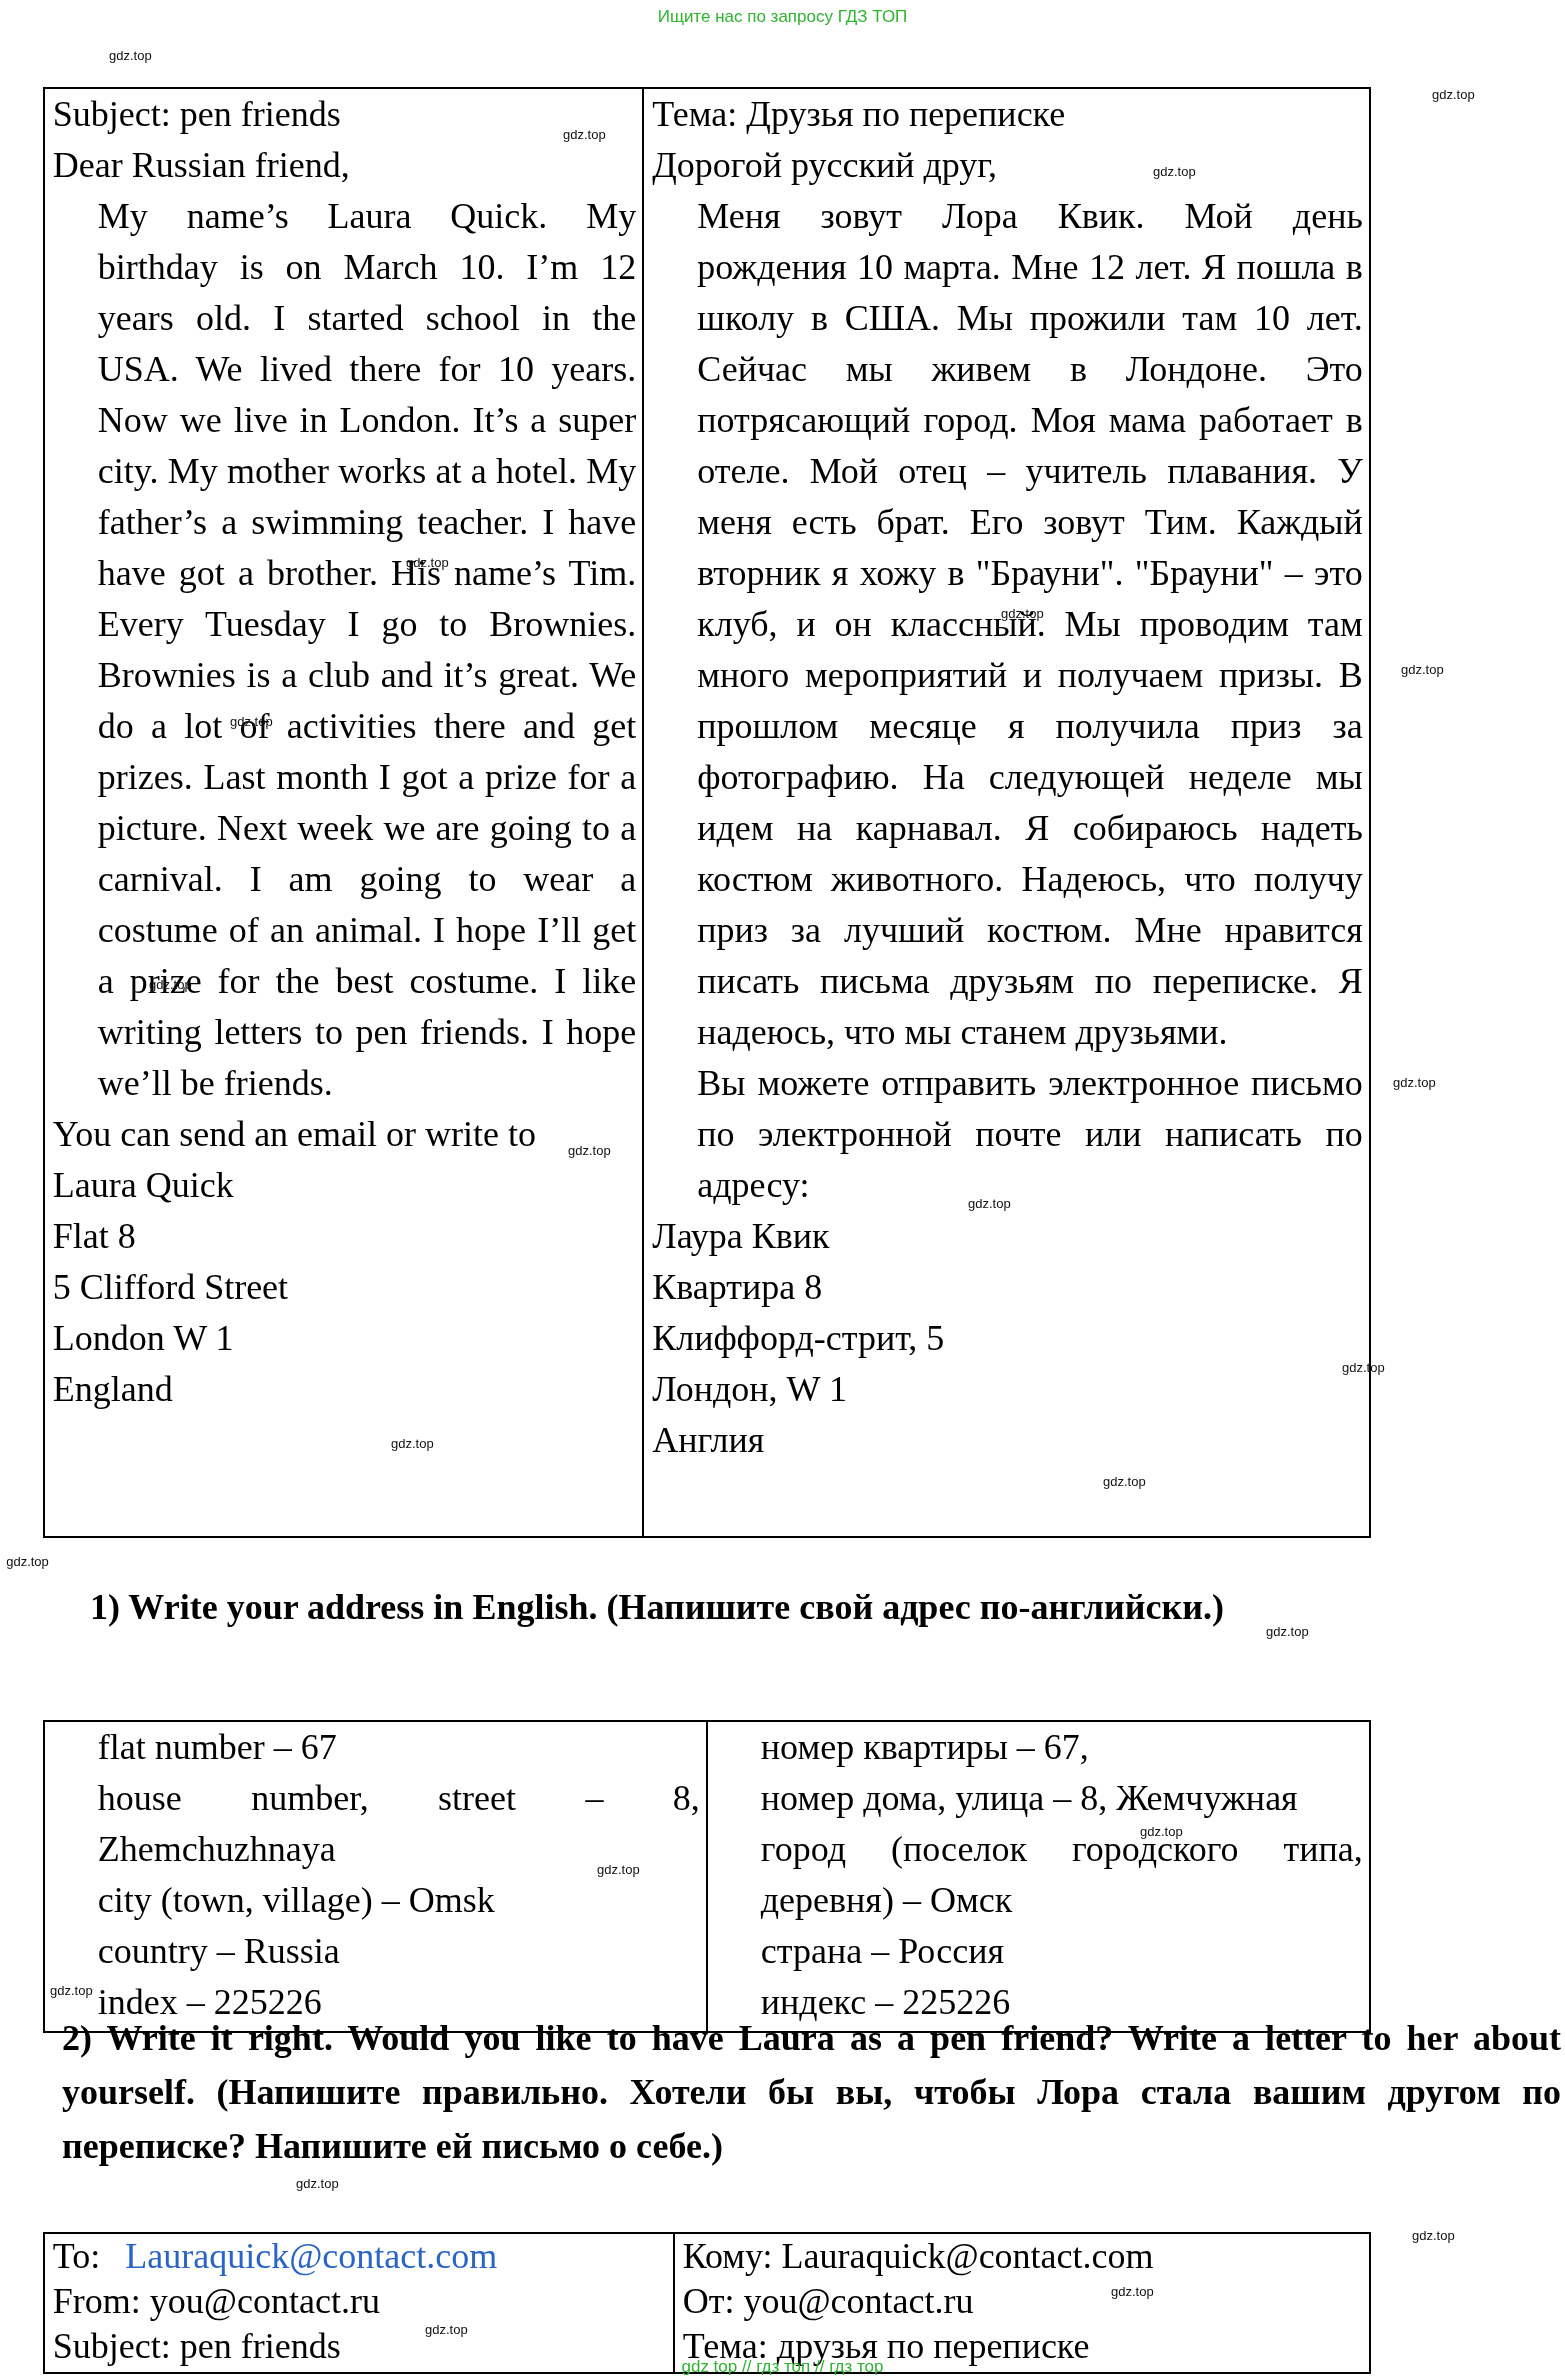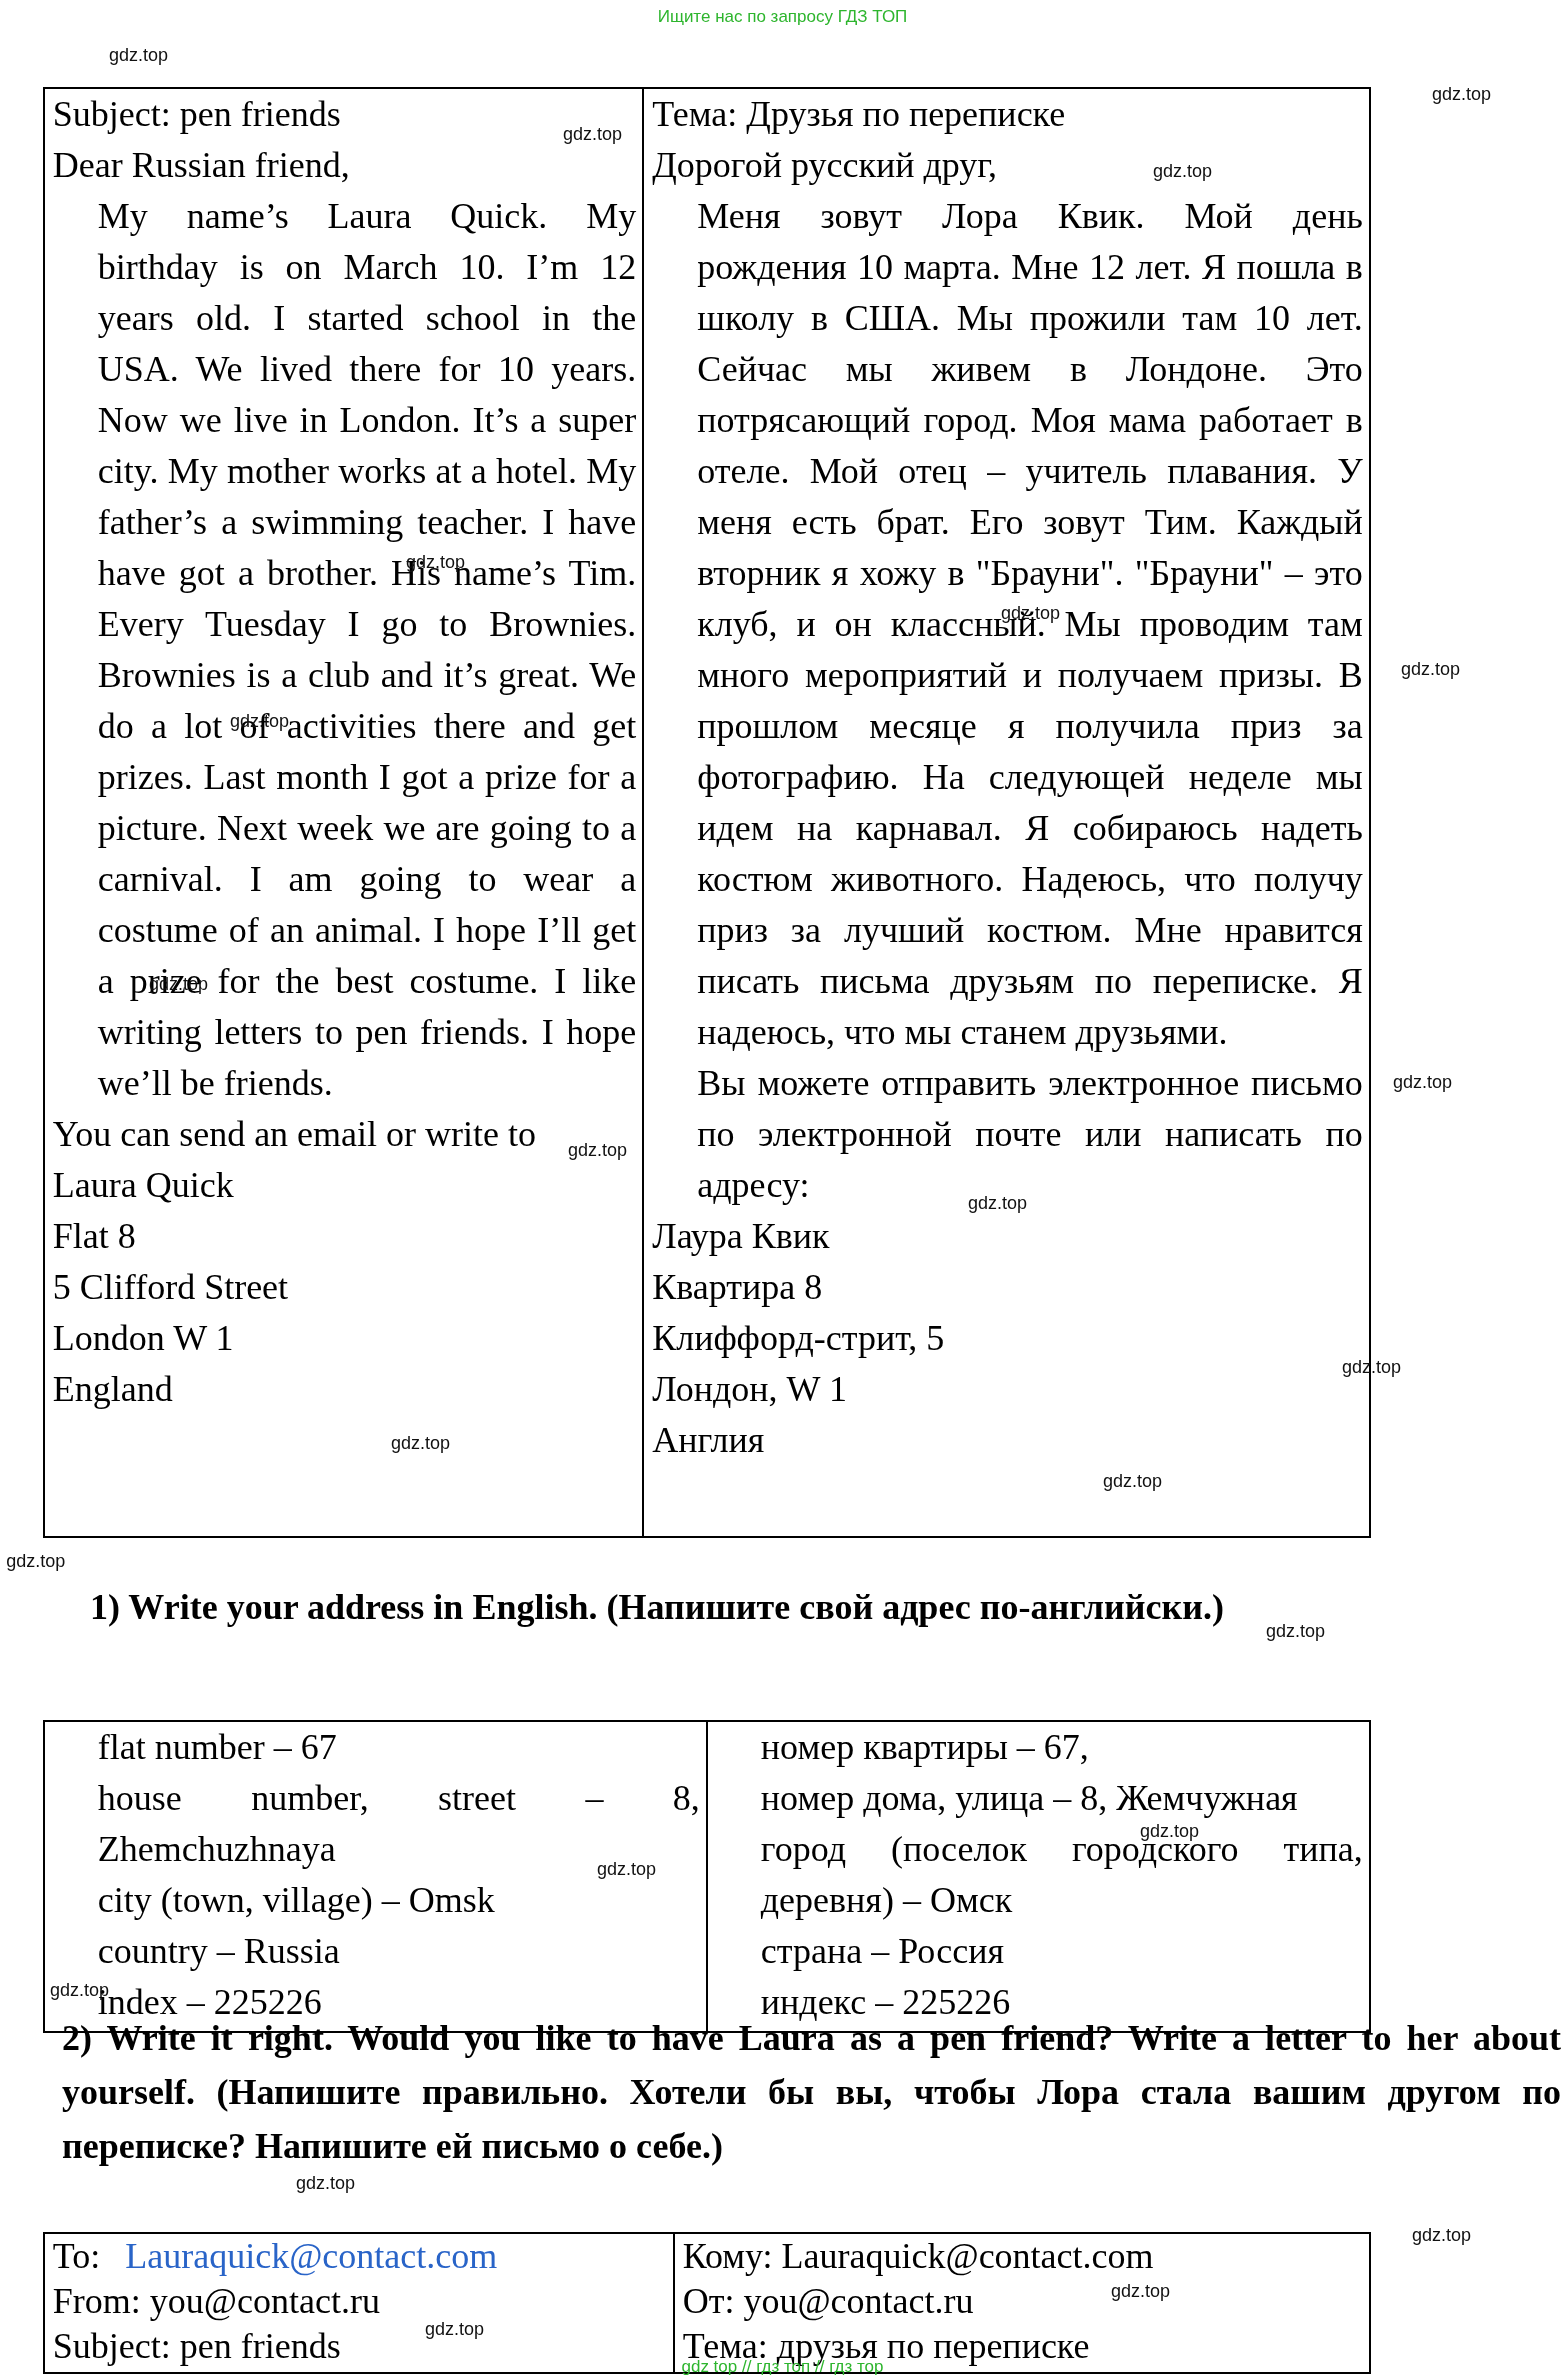--- a/index.html
+++ b/index.html
@@ -2,21 +2,21 @@
 <html style="--link_blue: #2964c8; --green: #2db52d;font-size:12.4px"><head>
 <meta charset="utf-8">
 <style>
   html,body{margin:0;padding:0;background:#fff;}
   .page{position:relative;width:1565px;height:2377px;background:#ffffff;
         font-family:"Liberation Serif",serif;font-size:36px;line-height:51px;color:#000;overflow:hidden;}
   .banner-top{position:absolute;top:6.2px;left:0;width:100%;text-align:center;
         font-family:"Liberation Sans",sans-serif;font-size:17px;line-height:22px;color:var(--green,#2db52d);}
   .banner-bottom{position:absolute;bottom:0;left:0;width:100%;text-align:center;
         font-family:Liberation Sans, sans-serif;font-size:17px;line-height:18.6px;color:var(--green,#2db52d);}
-  .wm{position:absolute;font-family:"Liberation Sans",sans-serif;font-size:18px;line-height:21px;
+  .wm{position:absolute;font-family:"Liberation Sans",sans-serif;font-size:13px;line-height:21px;
         color:#111;white-space:nowrap;z-index:5;}
   table.tbl{border-collapse:collapse;position:absolute;left:43px;width:1328px;table-layout:fixed;background:#fff;}
   .tbl td{border:2.3px solid #000;vertical-align:top;padding:0 6.2px 3.1px 7.8px;}
   .para{text-align:justify;margin-left:45px;}
   .line{text-align:left;}
   .letter-tbl{top:87px;height:1451px;}
   .letter-tbl .col-en{width:44%;}
   .addr-tbl{top:1720px;height:310px;border-radius:12px;}
   .addr-tbl td{width:50%;}
   .task-heading{position:absolute;font-weight:bold;}

